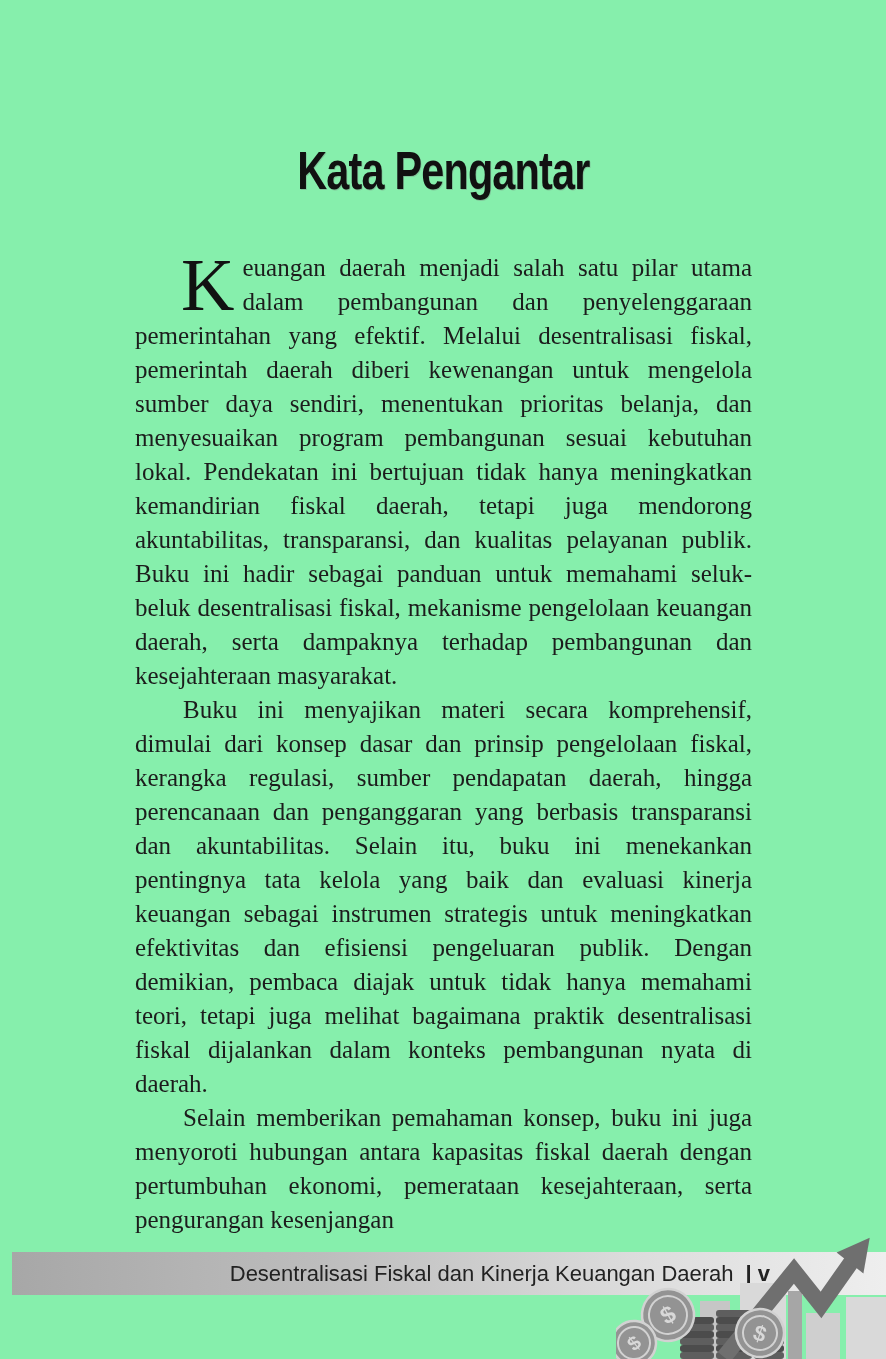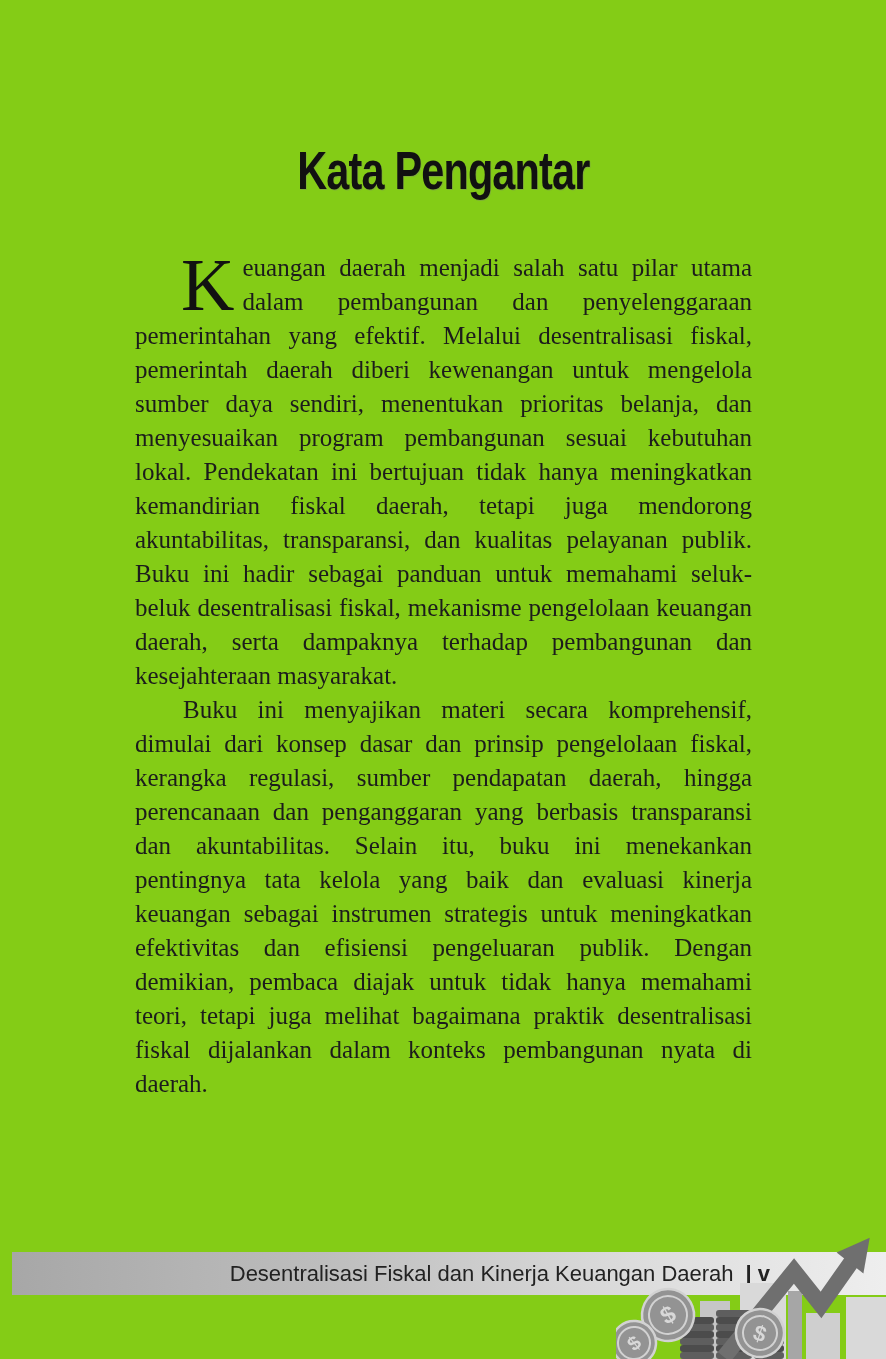--- a/index.html
+++ b/index.html
@@ -1,19 +1,19 @@
 <!DOCTYPE html>
 <html><head>
 <meta charset="utf-8">
 <style>
   html,body { margin:0; padding:0; background:#ffffff; }
   .page {
     position:relative;
     width:886px; height:1359px;
-    background:#84cc16;
+    background:#86efac;
     overflow:hidden;
     font-family:"Liberation Serif", serif;
     color:#1c1c1c;
   }
   .content {
     position:absolute;
     left:135px; top:140px;
     width:617px;
   }
   .page-title {
@@ -83,20 +83,21 @@
 
   <div class="content">
     <h1 class="page-title">
       <span class="title-inner">Kata Pengantar</span>
     </h1>
 
     <p class="body-para"><span class="dropcap">K</span><span>euangan daerah menjadi salah satu pilar utama dalam pembangunan dan penyelenggaraan pemerintahan yang efektif. Melalui desentralisasi fiskal, pemerintah daerah diberi kewenangan untuk mengelola sumber daya sendiri, menentukan prioritas belanja, dan menyesuaikan program pembangunan sesuai kebutuhan lokal. Pendekatan ini bertujuan tidak hanya meningkatkan kemandirian fiskal daerah, tetapi juga mendorong akuntabilitas, transparansi, dan kualitas pelayanan publik. Buku ini hadir sebagai panduan untuk memahami seluk-beluk desentralisasi fiskal, mekanisme pengelolaan keuangan daerah, serta dampaknya terhadap pembangunan dan kesejahteraan masyarakat.</span></p>
 
     <p class="body-para indent">Buku ini menyajikan materi secara komprehensif, dimulai dari konsep dasar dan prinsip pengelolaan fiskal, kerangka regulasi, sumber pendapatan daerah, hingga perencanaan dan penganggaran yang berbasis transparansi dan akuntabilitas. Selain itu, buku ini menekankan pentingnya tata kelola yang baik dan evaluasi kinerja keuangan sebagai instrumen strategis untuk meningkatkan efektivitas dan efisiensi pengeluaran publik. Dengan demikian, pembaca diajak untuk tidak hanya memahami teori, tetapi juga melihat bagaimana praktik desentralisasi fiskal dijalankan dalam konteks pembangunan nyata di daerah.</p>
 
+    <p class="body-para indent">Selain memberikan pemahaman konsep, buku ini juga menyoroti hubungan antara kapasitas fiskal daerah dengan pertumbuhan ekonomi, pemerataan kesejahteraan, serta pengurangan kesenjangan</p>
   </div>
 
   <div class="footer-bar">
     <span>Desentralisasi Fiskal dan Kinerja Keuangan Daerah</span>
     <span class="footer-sep">|</span>
     <span class="footer-page">v</span>
   </div>
 
   <svg class="illustration" viewBox="0 0 270 150" xmlns="http://www.w3.org/2000/svg" aria-hidden="true">
 

